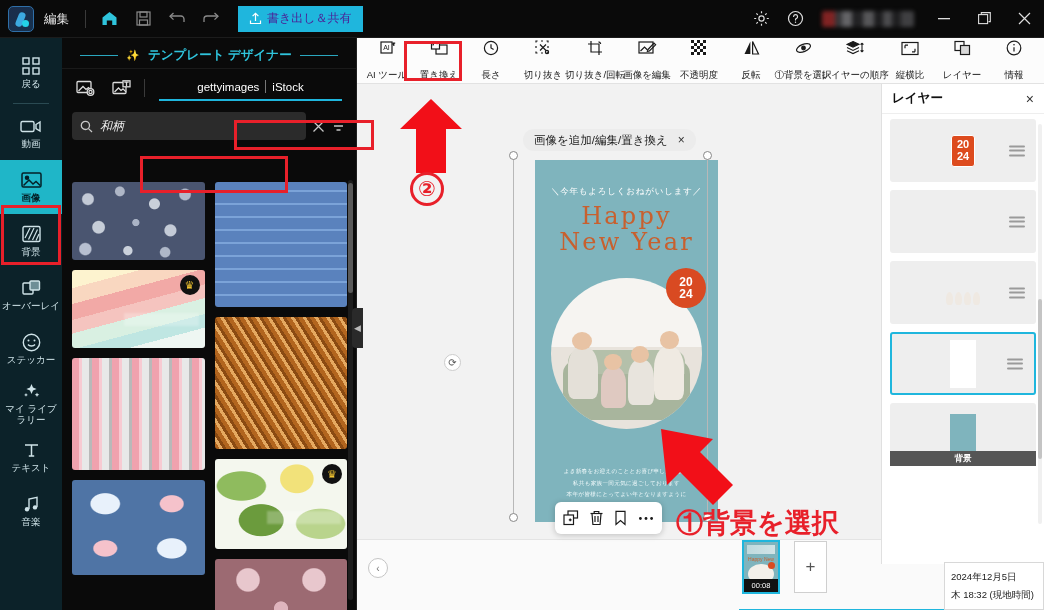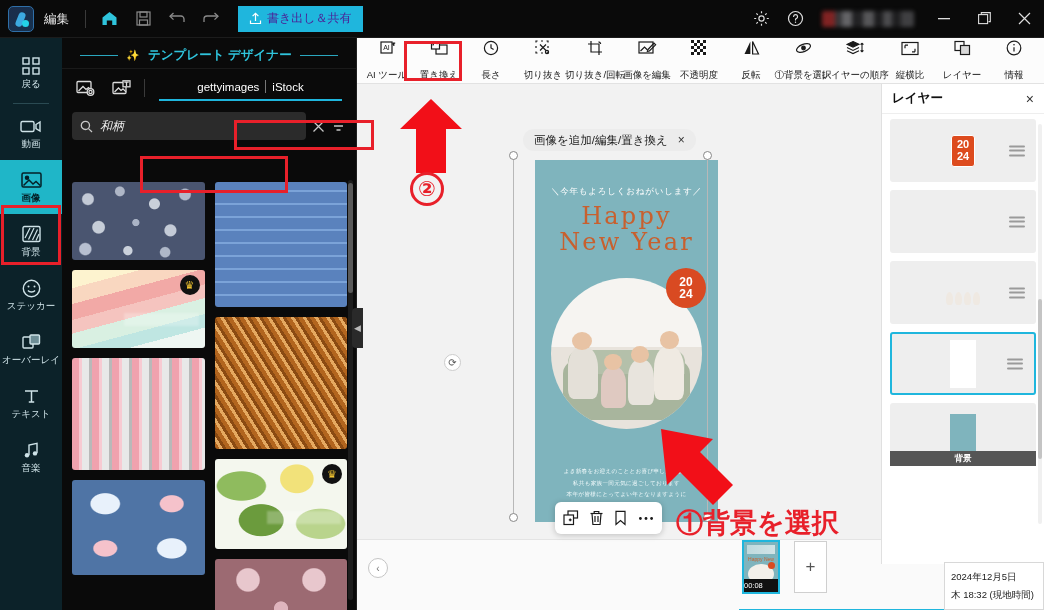--- a/index.html
+++ b/index.html
@@ -268,21 +268,21 @@
     align-items: center; justify-content: center; color: #777; font-size: 10px;
     cursor: default;
   }
   .scene {
     position: absolute; left: 385px; top: 502px; width: 38px; height: 54px;
     border: 2px solid #1fb6dd; background: #7fb4bd; overflow: hidden;
     z-index: 4;
   }
   .scene-dur {
     position: absolute; left: 0; bottom: 0; width: 100%; height: 13px;
-    background: #111; color: #fff; font-size: 7.5px; text-align: left;
+    background: #111; color: #fff; font-size: 7.5px; text-align: center;
     line-height: 13px;
   }
   .add-scene {
     position: absolute; left: 437px; top: 503px; width: 33px; height: 52px;
     border: 1px solid #cfcfcf; background: #fff; display: flex;
     align-items: center; justify-content: center; font-size: 17px;
     color: #555; z-index: 4; cursor: default;
   }
 
   
@@ -476,37 +476,47 @@
           <rect x="1" y="1.5" width="17" height="15" rx="1.5" fill="none" stroke="#cfe3e8" stroke-width="1.4"></rect>
           <g stroke="#cfe3e8" stroke-width="1.2">
             <path d="M3 13 L8 3M6.5 14.5 L12 3M10.5 15 L15.5 4.5M14 15.5 L17 9"></path>
           </g>
         </svg>
       </span>
       <span class="lbl">背景</span>
     </div>
     <div class="rail-item">
       <span class="ri">
+        <svg width="19" height="18" viewBox="0 0 19 18" fill="none" stroke="#cfe3e8" stroke-width="1.4">
+          <rect x="1" y="4" width="10" height="11" rx="1"></rect>
+          <rect x="8" y="2" width="9.5" height="9" rx="1" fill="#6e8e96"></rect>
+        </svg>
+      </span>
+      <span class="lbl">オーバーレイ</span>
+    </div>
+    <div class="rail-item">
+      <span class="ri">
         <svg width="19" height="19" viewBox="0 0 19 19" fill="none" stroke="#cfe3e8" stroke-width="1.4">
           <path d="M9.5 1.3a8.2 8.2 0 1 1-8.2 8.2A8.2 8.2 0 0 1 9.5 1.3z"></path>
           <circle cx="6.5" cy="7.5" r="1" fill="#cfe3e8" stroke="none"></circle>
           <circle cx="12.5" cy="7.5" r="1" fill="#cfe3e8" stroke="none"></circle>
           <path d="M6 11.5c1.5 2 5.5 2 7 0"></path>
         </svg>
       </span>
       <span class="lbl">ステッカー</span>
     </div>
     <div class="rail-item">
       <span class="ri">
-        <svg width="19" height="18" viewBox="0 0 19 18" fill="none" stroke="#cfe3e8" stroke-width="1.4">
-          <rect x="1" y="4" width="10" height="11" rx="1"></rect>
-          <rect x="8" y="2" width="9.5" height="9" rx="1" fill="#6e8e96"></rect>
-        </svg>
-      </span>
-      <span class="lbl">オーバーレイ</span>
+        <svg width="19" height="18" viewBox="0 0 19 18" fill="#cfe3e8">
+          <path d="M9.5 2l1.5 3.6L14.6 7 11 8.4 9.5 12 8 8.4 4.4 7 8 5.6z"></path>
+          <path d="M15 10.5l.7 1.6 1.6.7-1.6.7-.7 1.6-.7-1.6-1.6-.7 1.6-.7z"></path>
+          <path d="M4 11l.6 1.3 1.3.6-1.3.6L4 14.8l-.6-1.3-1.3-.6 1.3-.6z"></path>
+        </svg>
+      </span>
+      <span class="lbl">マイ ライブラリー</span>
     </div>
     <div class="rail-item">
       <span class="ri">
         <svg width="17" height="16" viewBox="0 0 17 16" fill="none" stroke="#cfe3e8" stroke-width="1.5">
           <path d="M2 3h13M8.5 3v11M5.8 14h5.4"></path>
         </svg>
       </span>
       <span class="lbl">テキスト</span>
     </div>
     <div class="rail-item">

